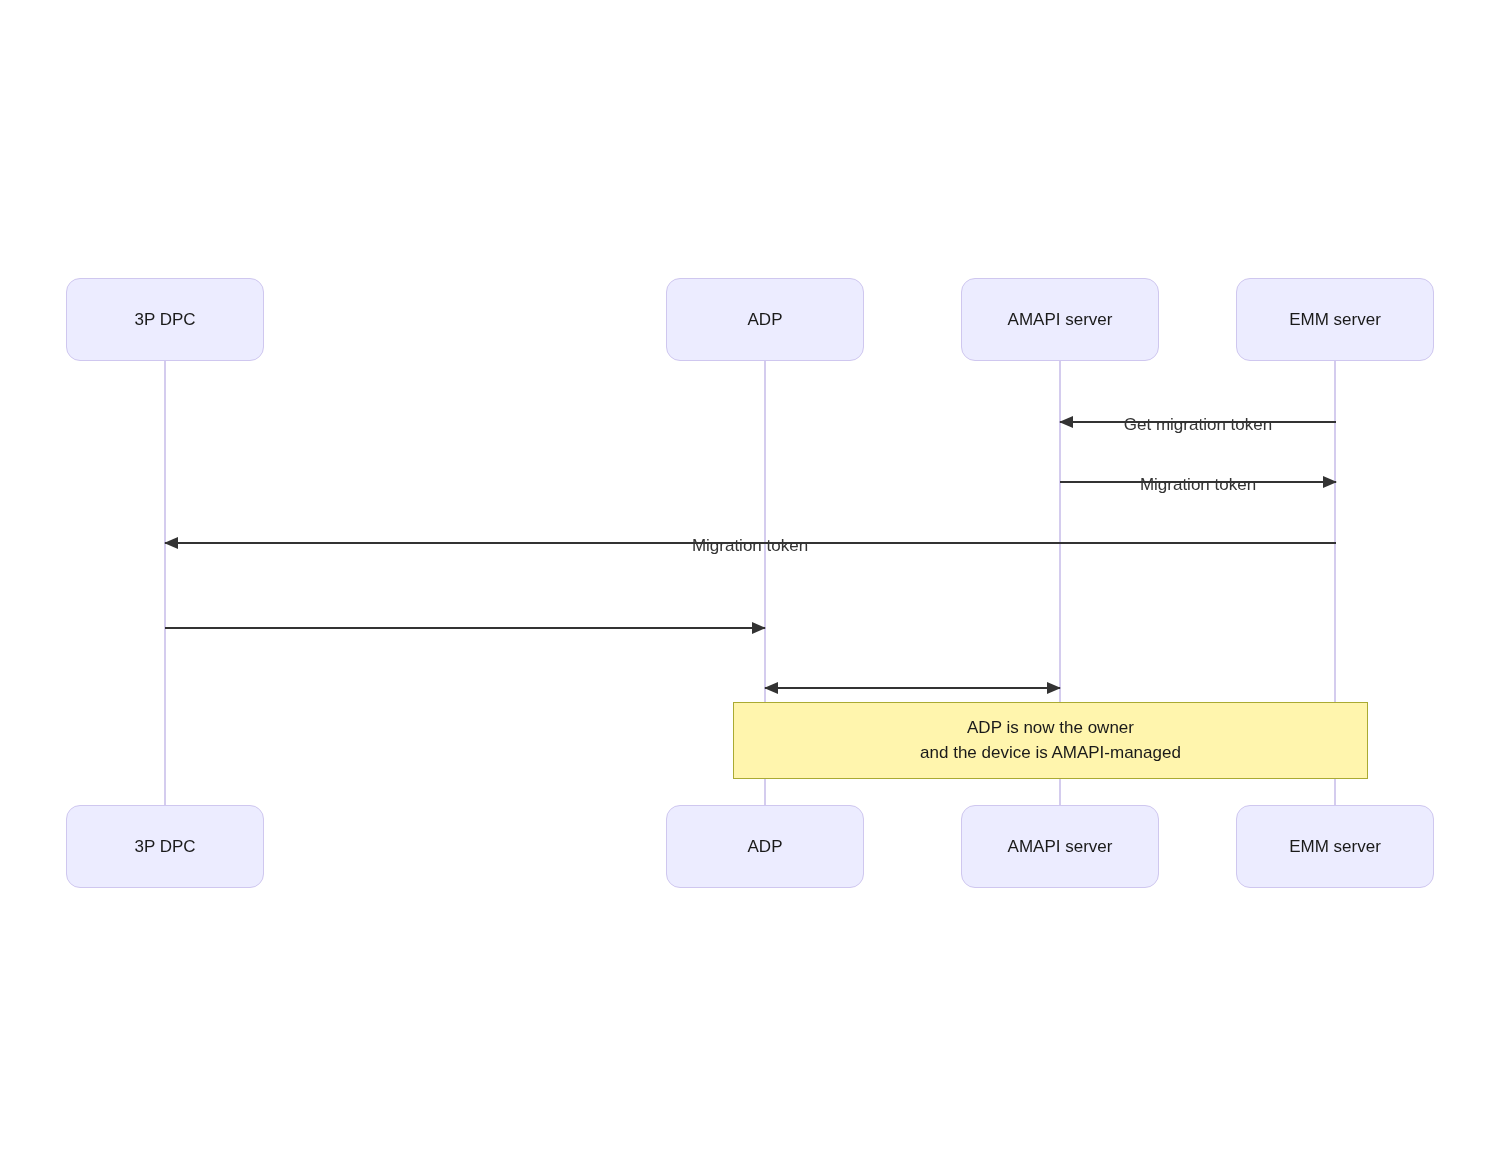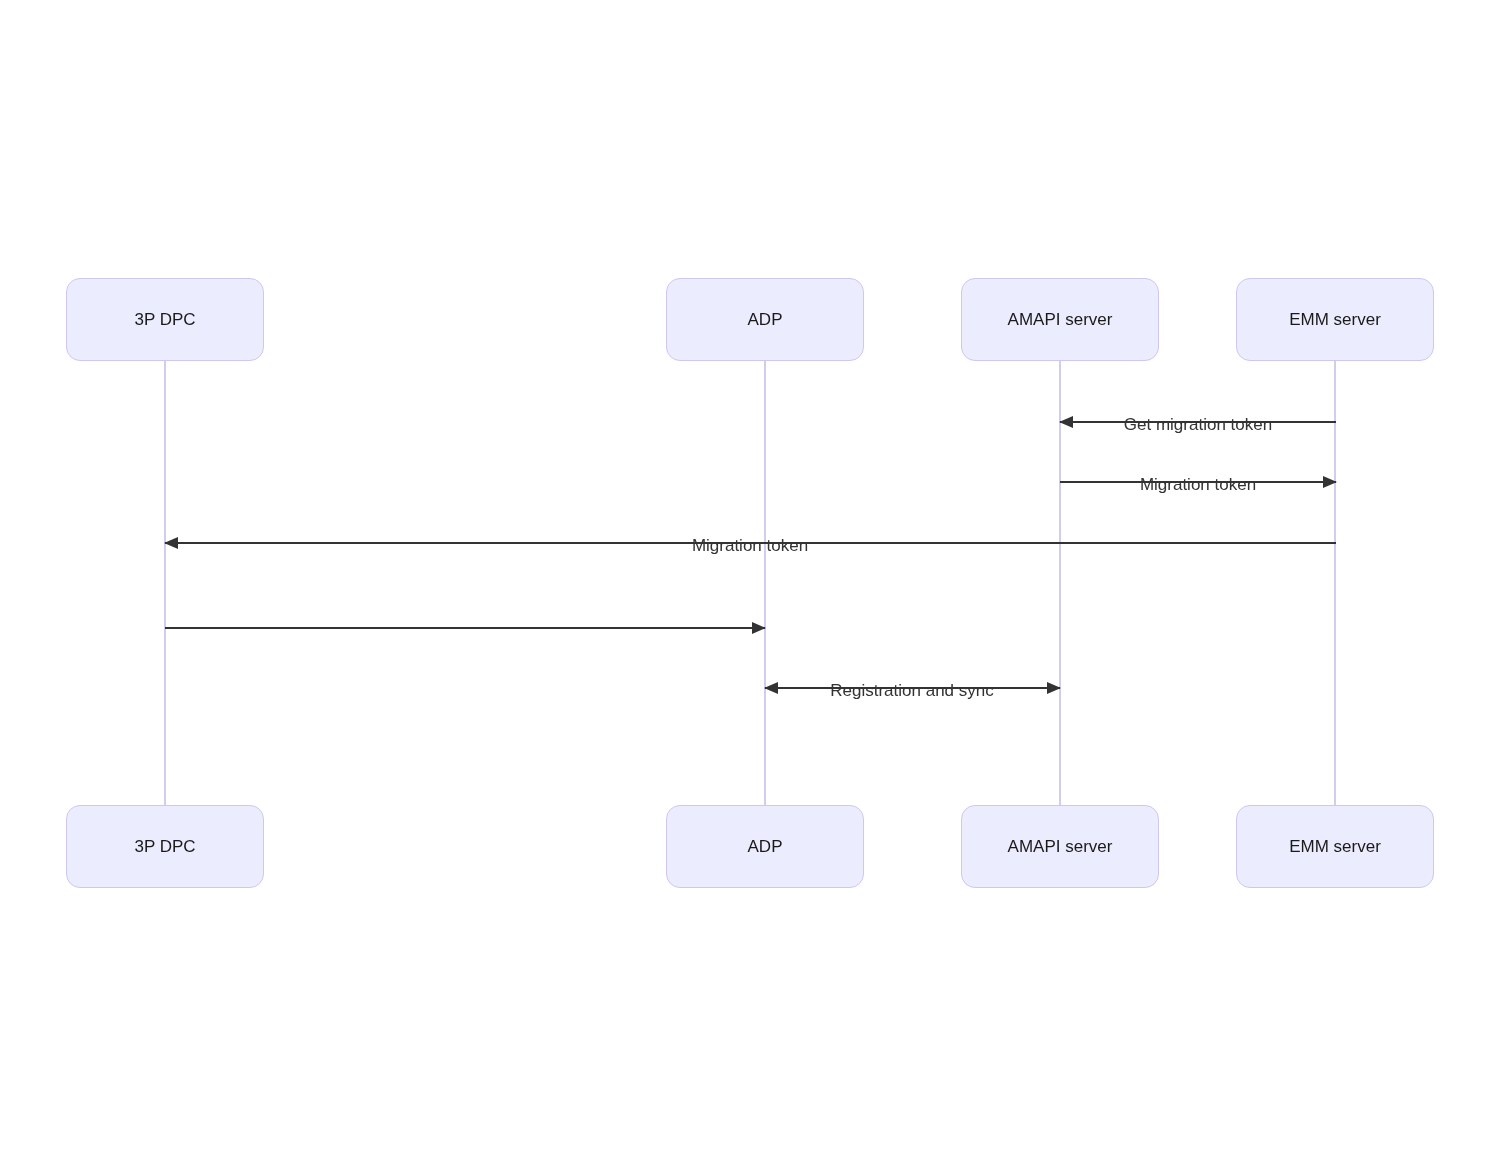--- a/index.html
+++ b/index.html
@@ -117,26 +117,29 @@
 
   <div class="msg-label" style="left:600px; top:510px; width:300px">Migration token</div>
   <div class="msg-line" style="left:165px; top:542px; width:1171px">
     <span class="head-left"></span>
   </div>
 
   <div class="msg-line" style="left:165px; top:627px; width:600px">
     <span class="head-right"></span>
   </div>
 
-  <div class="msg-label" style="left:762px; top:655px; width:300px">Registration and sync</div>
   <div class="msg-line" style="left:765px; top:687px; width:295px">
     <span class="head-left"></span>
     <span class="head-right"></span>
   </div>
 
+  <div class="note">
+    <div>ADP is now the owner</div>
+    <div>and the device is AMAPI-managed</div>
+  </div>
 
   <div class="actor bottom" style="left:66px">
     <span>3P DPC</span>
   </div>
   <div class="actor bottom" style="left:666px">
     <span>ADP</span>
   </div>
   <div class="actor bottom" style="left:961px">
     <span>AMAPI server</span>
   </div>

